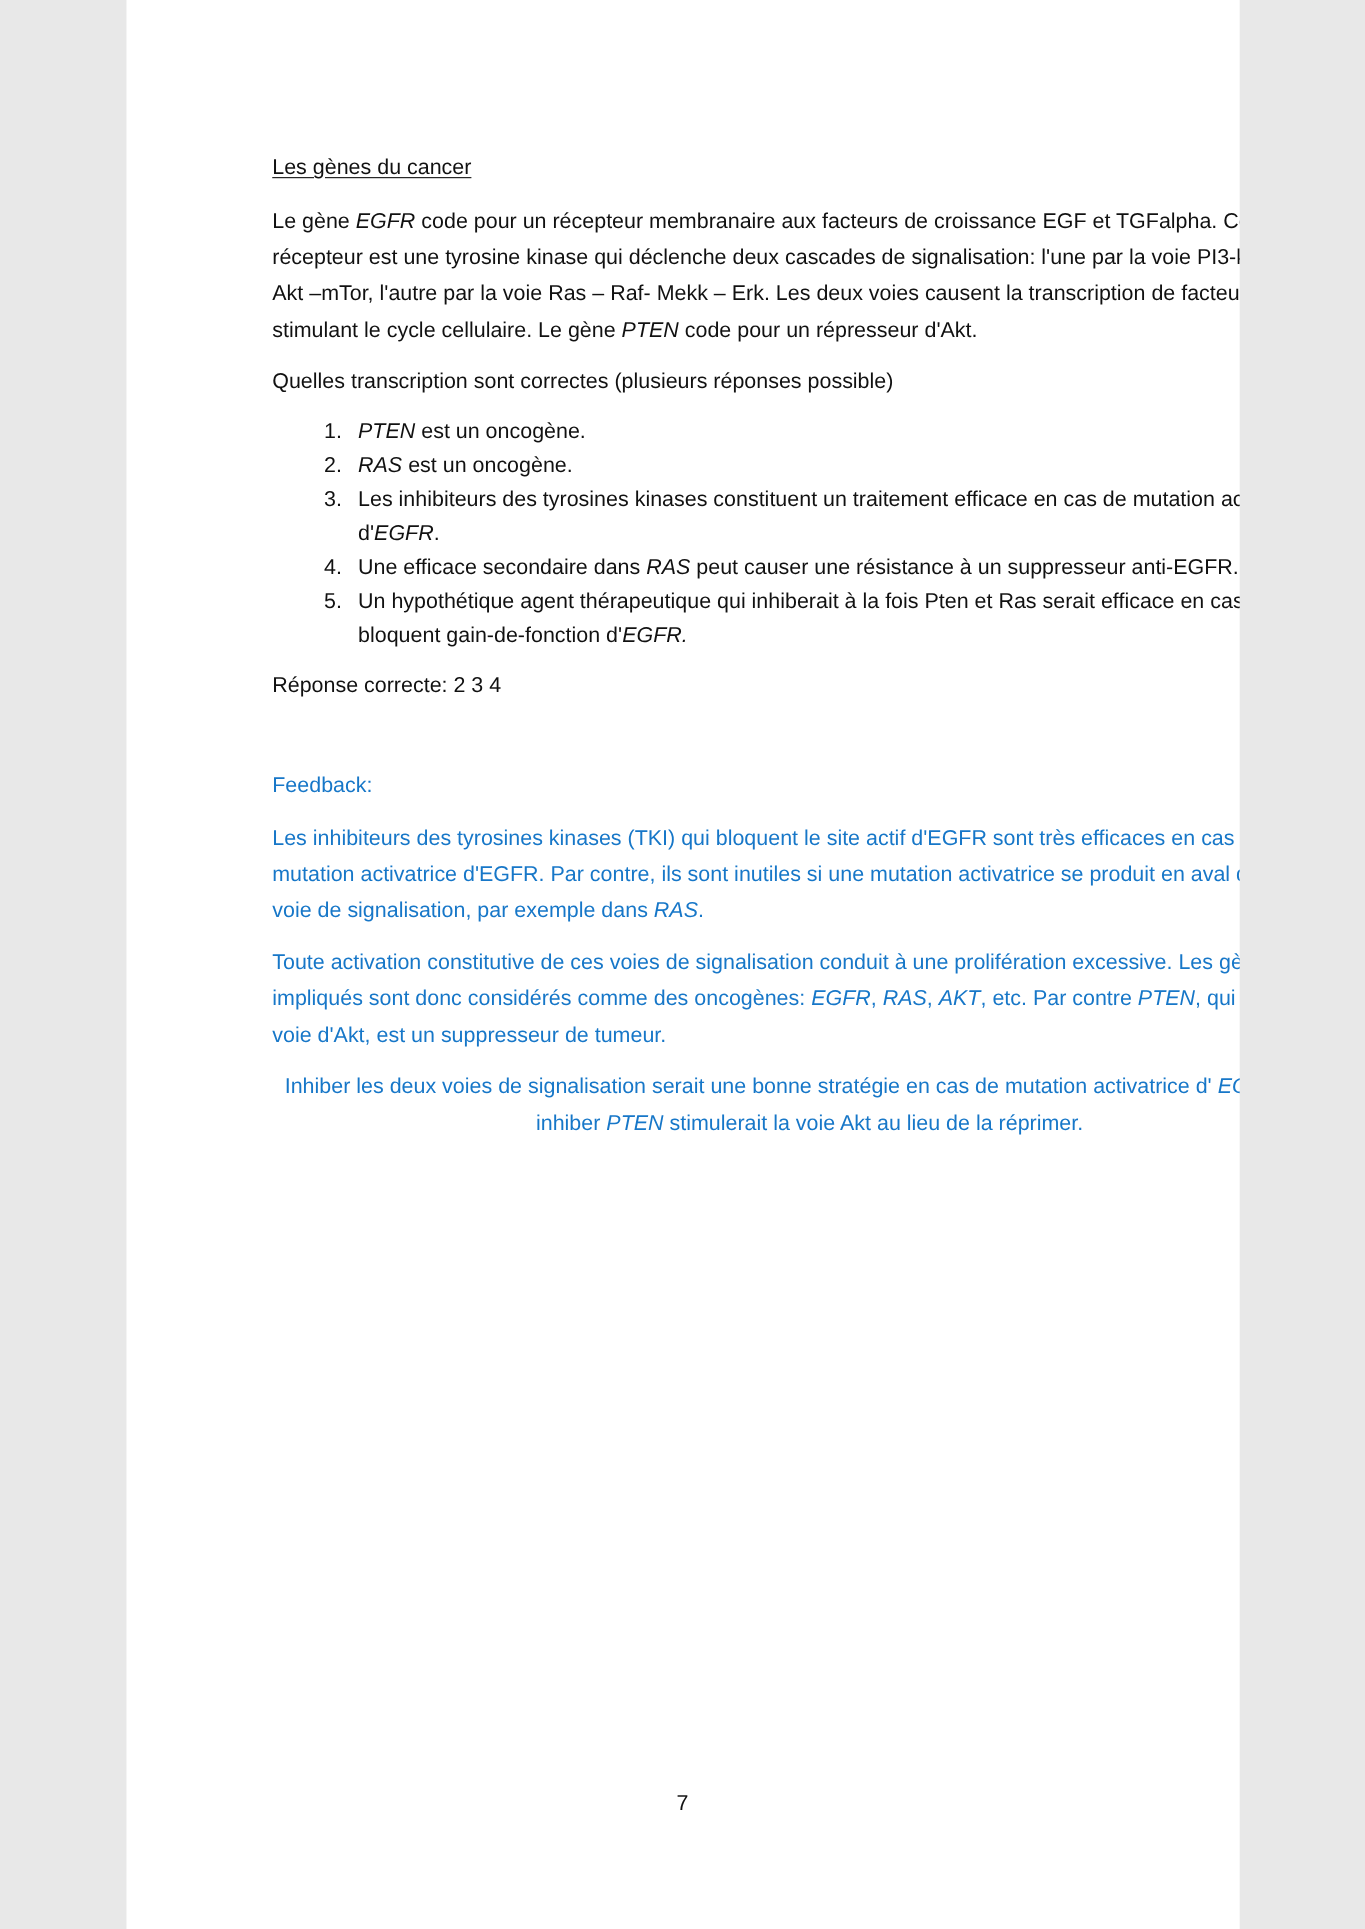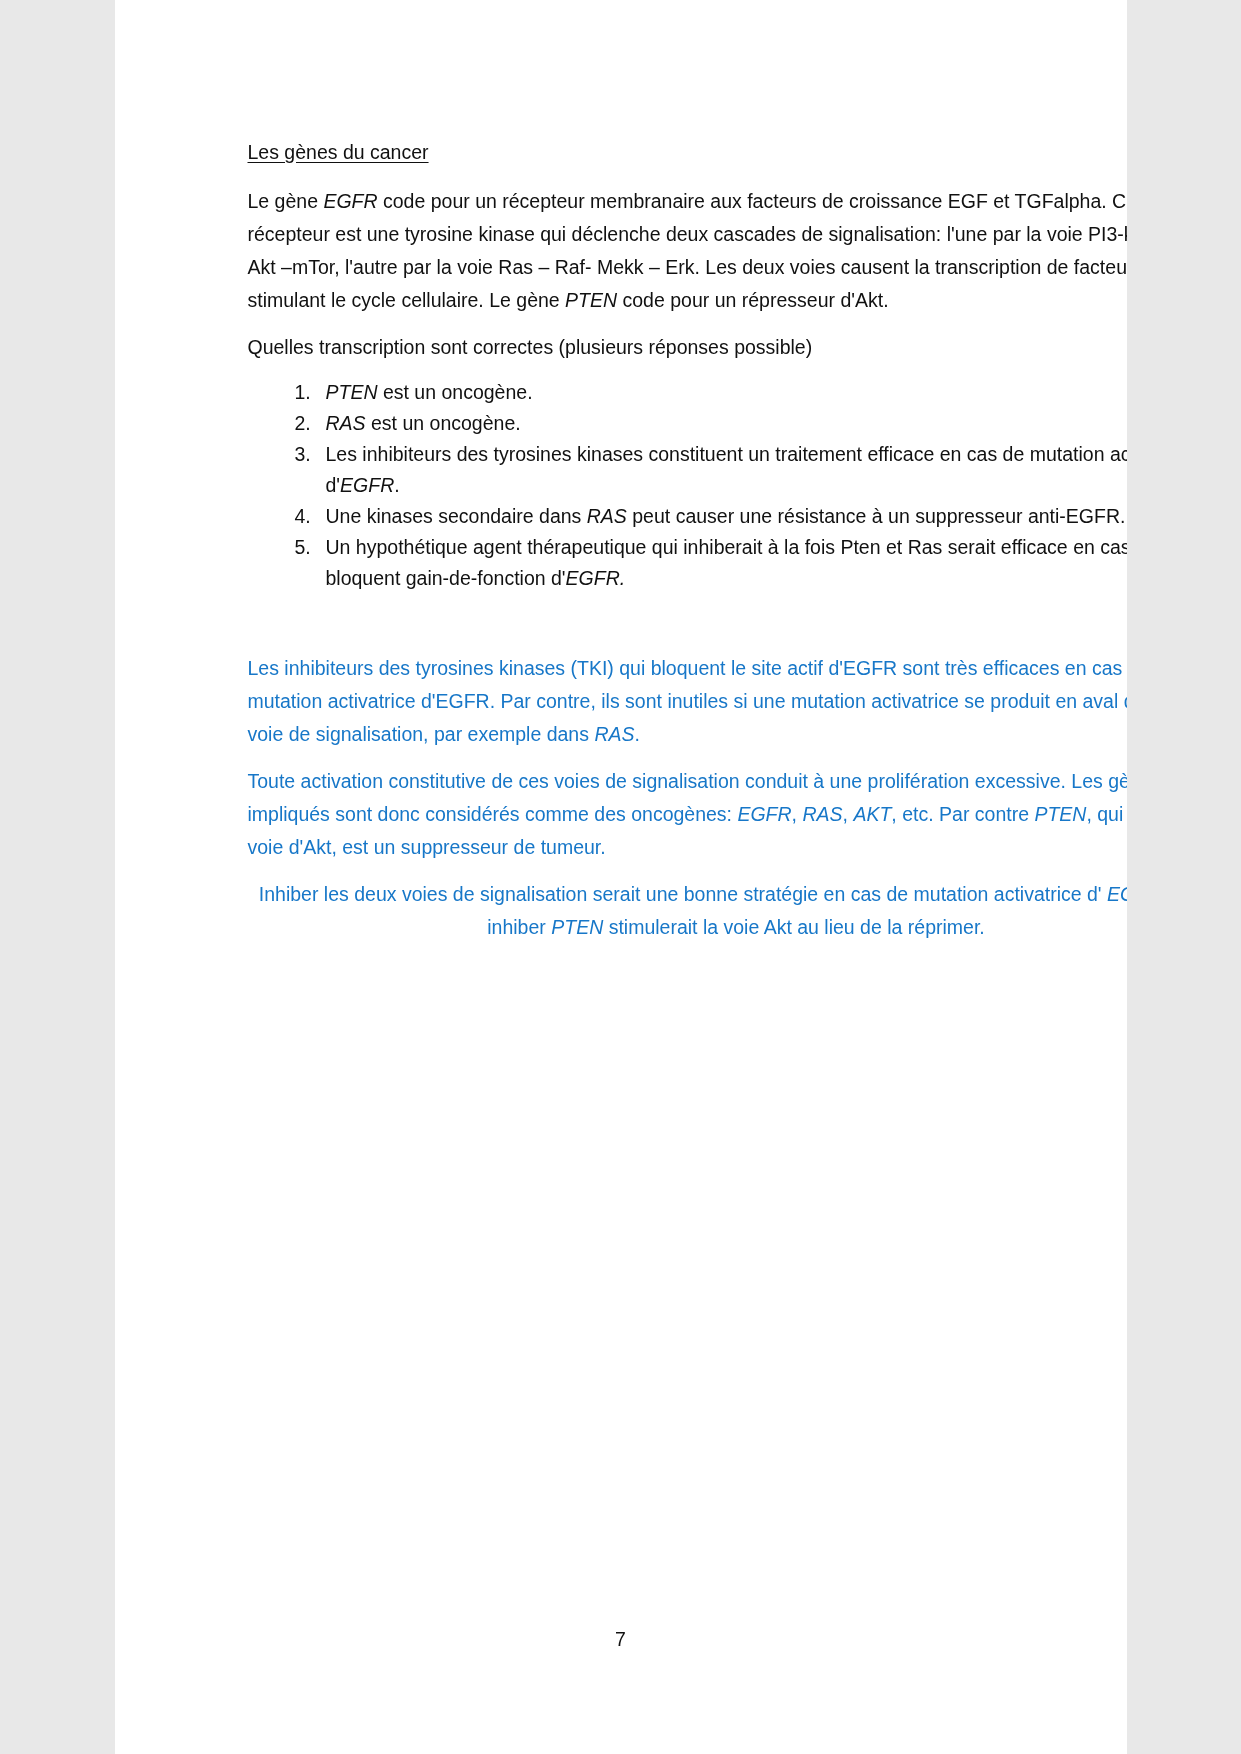--- a/index.html
+++ b/index.html
@@ -99,30 +99,32 @@
       <li class="option-row">
         <span class="option-num">2.</span>
         <span class="option-text"><em>RAS</em><span> est un oncogène.</span></span>
       </li>
       <li class="option-row">
         <span class="option-num">3.</span>
         <span class="option-text"><span>Les inhibiteurs des tyrosines kinases constituent un traitement efficace en cas de mutation activatrice d'</span><em>EGFR</em><span>.</span></span>
       </li>
       <li class="option-row">
         <span class="option-num">4.</span>
-        <span class="option-text"><span>Une kinases secondaire dans </span><em>RAS</em><span> peut causer une résistance à un suppresseur anti-EGFR.</span></span>
+        <span class="option-text"><span>Une efficace secondaire dans </span><em>RAS</em><span> peut causer une résistance à un suppresseur anti-EGFR.</span></span>
       </li>
       <li class="option-row">
         <span class="option-num">5.</span>
         <span class="option-text"><span>Un hypothétique agent thérapeutique qui inhiberait à la fois Pten et Ras serait efficace en cas de bloquent gain-de-fonction d'</span><em>EGFR.</em></span>
       </li>
     </ol>
 
+    <p class="answer">Réponse correcte: 2 3 4</p>
 
     <div class="feedback">
+      <h2 class="feedback-heading">Feedback:</h2>
 
       <p class="para"><span>Les inhibiteurs des tyrosines kinases (TKI) qui bloquent le site actif d'EGFR sont très efficaces en cas de mutation activatrice d'EGFR. Par contre, ils sont inutiles si une mutation activatrice se produit en aval dans une voie de signalisation, par exemple dans </span><em>RAS</em><span>.</span></p>
 
       <p class="para"><span>Toute activation constitutive de ces voies de signalisation conduit à une prolifération excessive. Les gènes impliqués sont donc considérés comme des oncogènes: </span><em>EGFR</em><span>, </span><em>RAS</em><span>, </span><em>AKT</em><span>, etc. Par contre </span><em>PTEN</em><span>, qui inhibe la voie d'Akt, est un suppresseur de tumeur.</span></p>
 
       <p class="para"><span>Inhiber les deux voies de signalisation serait une bonne stratégie en cas de mutation activatrice d' </span><em>EGFR</em><span>, mais inhiber </span><em>PTEN</em><span> stimulerait la voie Akt au lieu de la réprimer.</span></p>
     </div>
   </div>
 
   <div class="page-number">7</div>

